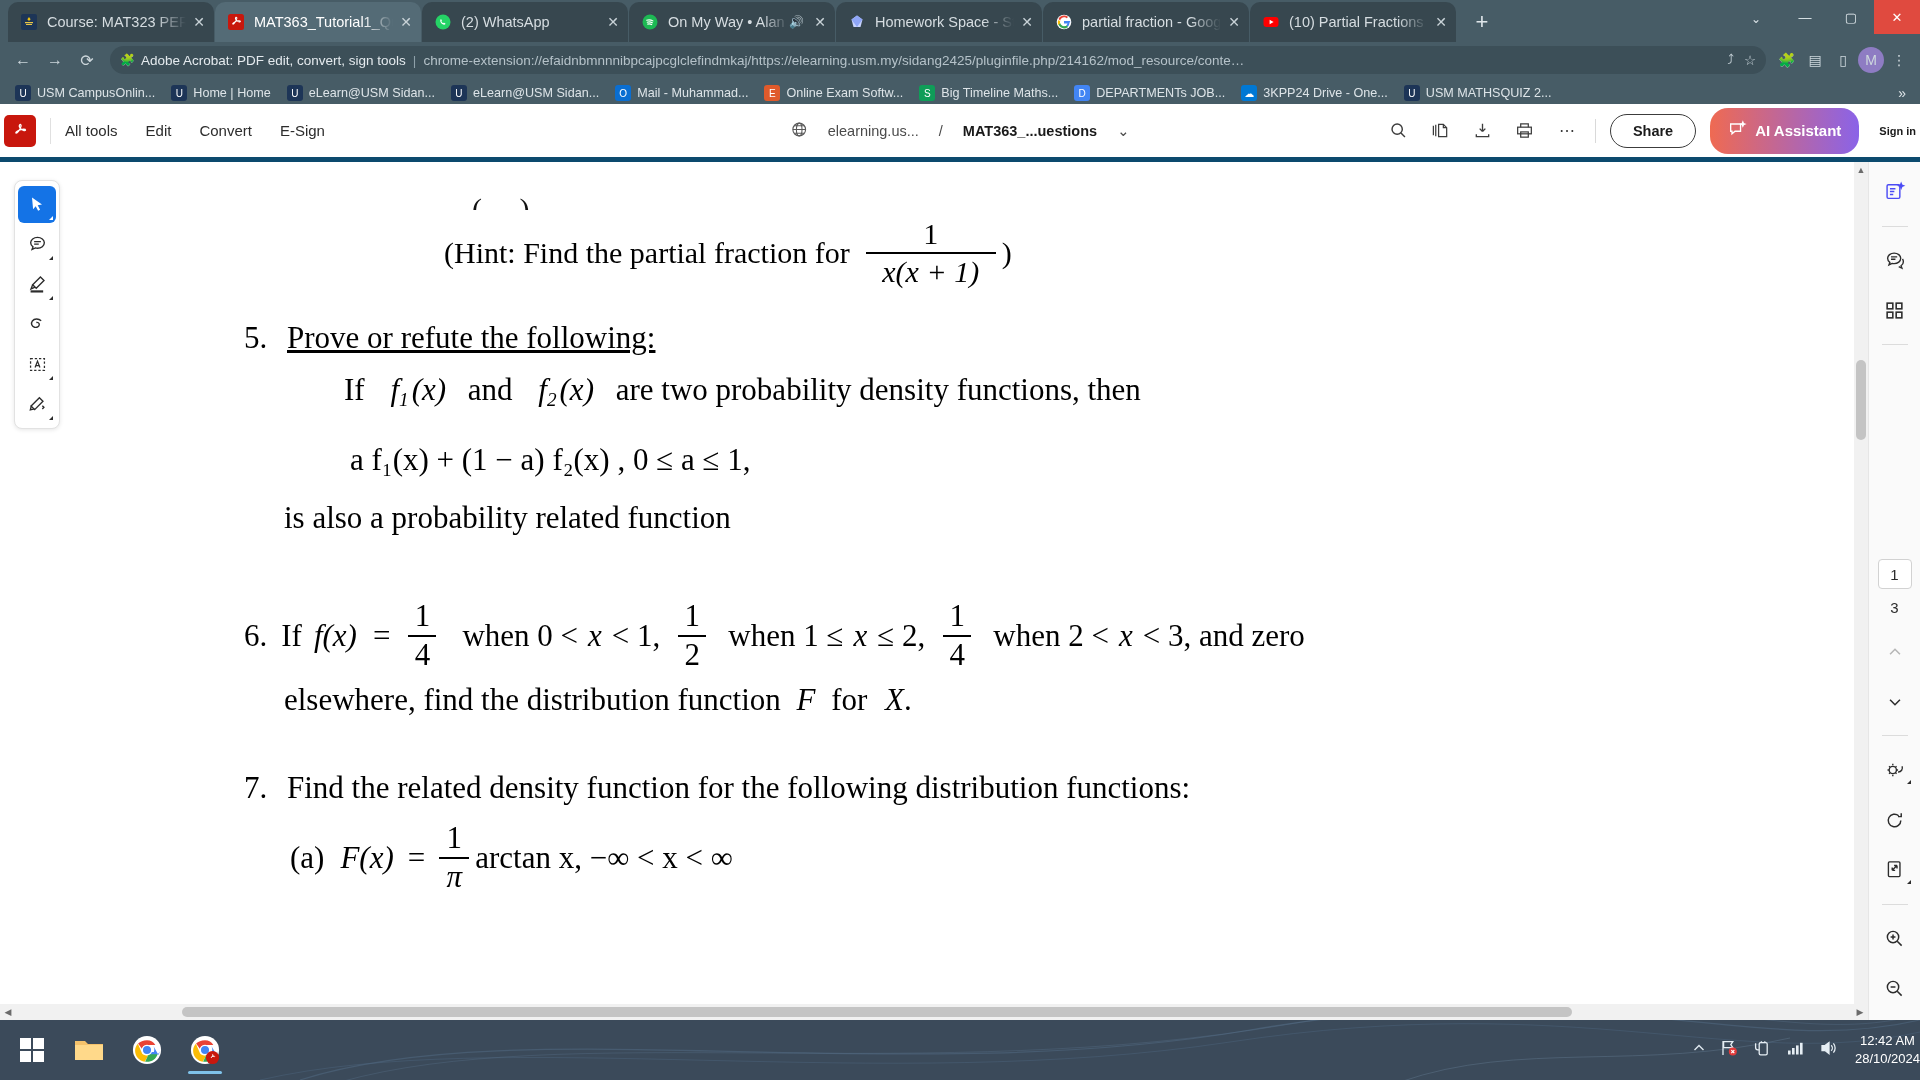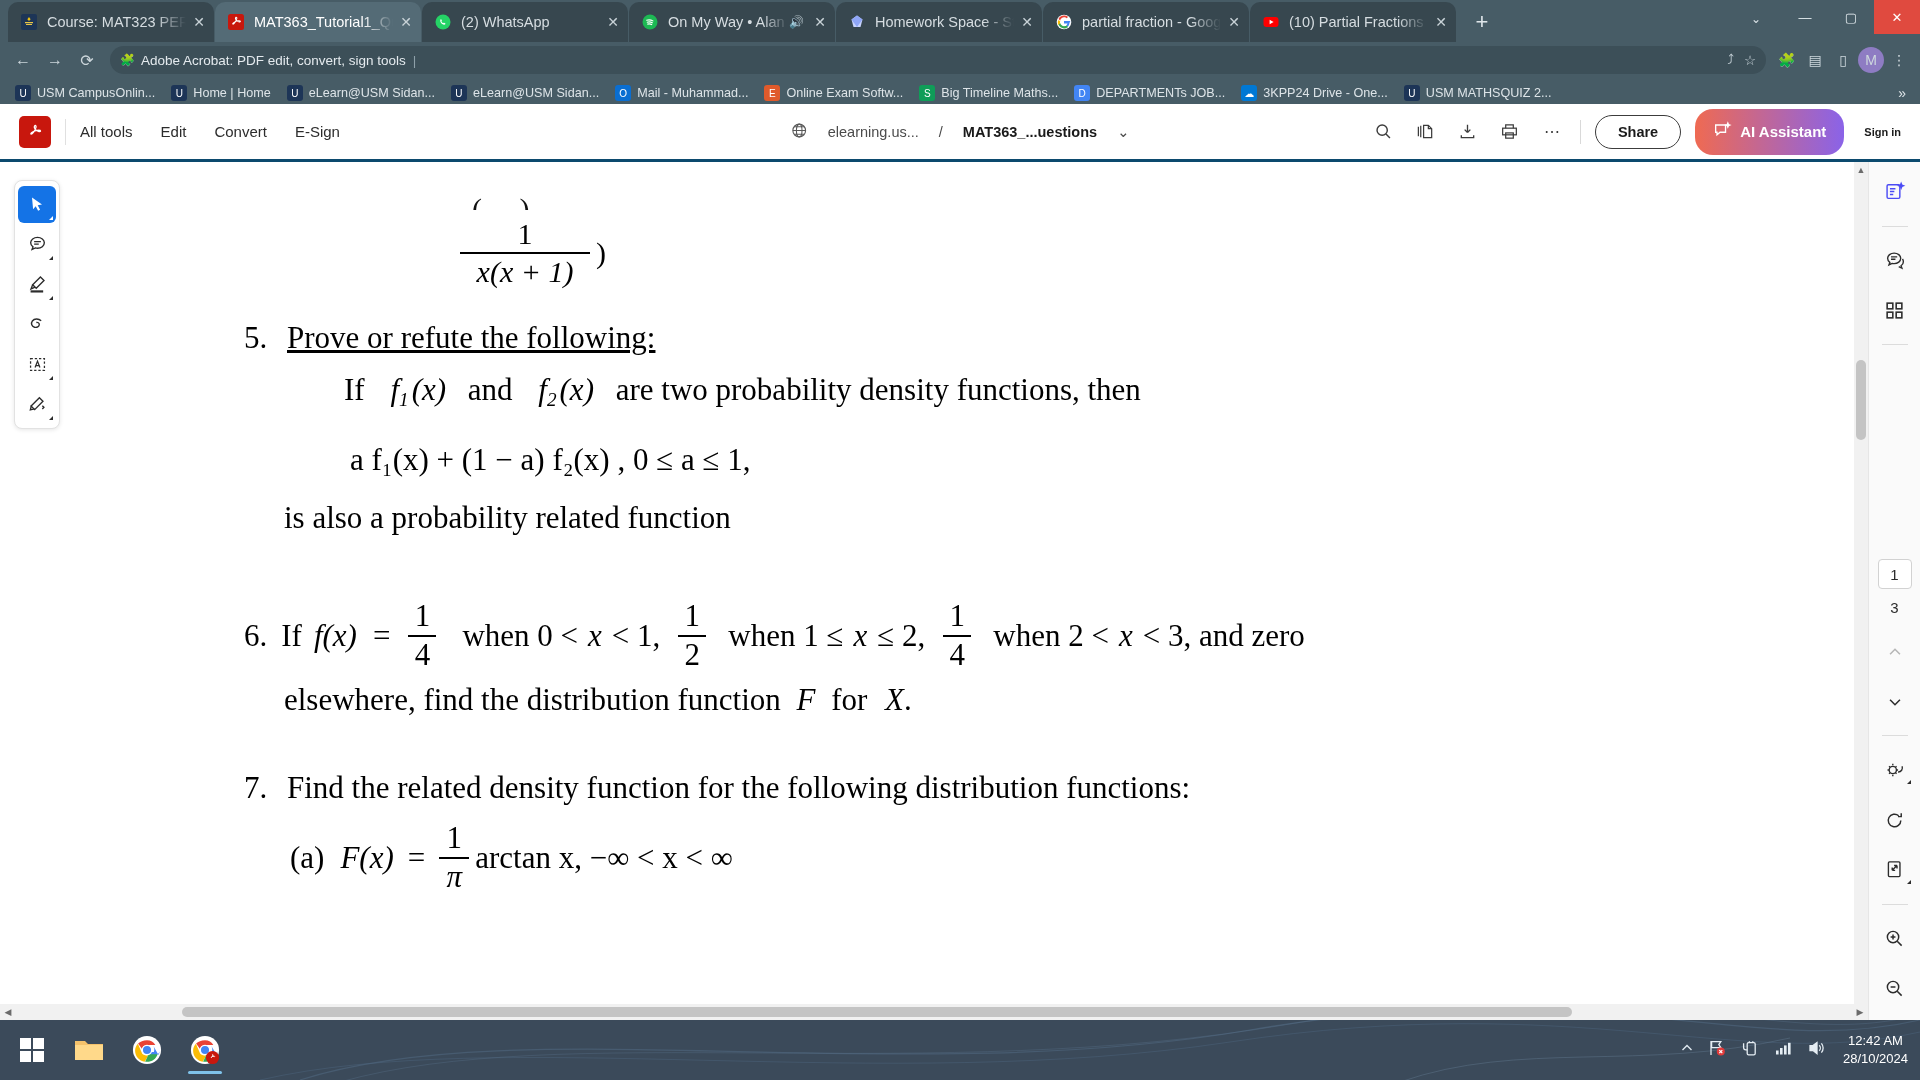--- a/index.html
+++ b/index.html
@@ -61,21 +61,21 @@
             display:flex;align-items:center;justify-content:center;}
 
   
   .bookmarks { height:30px; display:flex; align-items:center; padding:0 8px; gap:2px; font-size:12.6px; color:#dde4e8; }
   .bm { display:flex; align-items:center; gap:6px; padding:3px 7px; border-radius:4px; white-space:nowrap; }
   .bm .bico { width:16px;height:16px;border-radius:3px;display:flex;align-items:center;justify-content:center;font-size:10px;color:#fff;}
   .bm-more { margin-left:auto; color:#dde4e8; font-size:14px; padding-right:6px;}
 
   
   .acro { position:absolute; left:0; top:104px; width:1920px; height:916px; background:#fff; }
-  .acro-top { height:58px; display:flex; align-items:center; padding:0 19px; border-bottom:3px solid #0c4a6e; position:relative;}
+  .acro-top { height:58px; display:flex; align-items:center; padding:0 4px; border-bottom:5px solid #0c4a6e; position:relative;}
   .acro-logo { width:32px;height:32px;border-radius:5px;background:#c8170d;display:flex;align-items:center;justify-content:center;}
   .acro-logo svg { width:20px; height:20px; }
   .acro-sep { width:1px;height:26px;background:#e0e0e0;margin:0 14px;}
   .acro-menu { display:flex; align-items:center; gap:28px; font-size:15px; color:#2c2c2c; }
   .breadcrumb { position:absolute; left:50%; transform:translateX(-50%); display:flex; align-items:center; gap:20px; font-size:14.5px; color:#4b4b4b;}
   .breadcrumb .crumb-strong { color:#1a1a1a; font-weight:bold; }
   .acro-right { margin-left:auto; display:flex; align-items:center; gap:14px; }
   .icobtn { width:28px;height:28px; display:flex; align-items:center; justify-content:center; color:#3c3c3c;}
   .share-btn { height:34px; padding:0 22px; border:1.6px solid #3c3c3c; border-radius:18px; display:flex;align-items:center;
                font-size:14.5px; font-weight:bold; color:#1a1a1a;}
@@ -129,21 +129,21 @@
   .hscroll .al,.hscroll .ar { position:absolute; top:0; width:16px; height:16px; display:flex;align-items:center;justify-content:center;color:#6b6b6b;font-size:9px;}
   .hscroll .al{left:0;} .hscroll .ar{right:0;}
 
   
   .taskbar { position:absolute; left:0; bottom:0; width:1920px; height:60px; background:#3b4a5a;
              display:flex; align-items:center; overflow:hidden; }
   .tb-swirl { position:absolute; inset:0; opacity:.35; }
   .tb-start { width:56px;height:44px;margin-left:4px;display:flex;align-items:center;justify-content:center;z-index:2;}
   .tb-item { width:58px;height:52px;display:flex;align-items:center;justify-content:center;z-index:2;position:relative;}
   .tb-item.active::after { content:""; position:absolute; bottom:2px; left:12px; right:12px; height:3px; background:#7fc2ea; border-radius:2px;}
-  .tray { margin-left:auto; display:flex; align-items:center; gap:13px; padding-right:12px; color:#eef3f7; z-index:2;}
+  .tray { margin-left:auto; display:flex; align-items:center; gap:13px; color:#eef3f7; z-index:2;}
   .clock { text-align:center; font-size:13px; line-height:1.35; color:#fff; padding-left:4px; }
 </style>
 </head>
 <body>
 
 <div id="root">
 
   <div class="chrome">
 
     <div class="tabstrip">
@@ -248,20 +248,21 @@
 
     <div class="navbar">
       <div class="navbtn">←</div>
       <div class="navbtn">→</div>
       <div class="navbtn">⟳</div>
 
       <div class="omnibox">
         <span class="ext">🧩</span>
         <span class="label">Adobe Acrobat: PDF edit, convert, sign tools</span>
         <span class="divider">|</span>
+        <span class="url">chrome-extension://efaidnbmnnnibpcajpcglclefindmkaj/https://elearning.usm.my/sidang2425/pluginfile.php/214162/mod_resource/conte…</span>
         <span style="margin-left:auto;display:flex;gap:10px;padding-left:10px;">
           <span>⤴</span>
           <span>☆</span>
         </span>
       </div>
 
       <div class="omnitrail">
         <span>🧩</span>
         <span>▤</span>
         <span>▯</span>
@@ -432,20 +433,21 @@
           <span class="corner"></span>
         </div>
       </div>
 
       <div class="docwrap">
         <div class="page q">
 
           <div style="position:absolute; left:400px; top:70px; font-size:30px; color:#111; overflow:hidden; height:18px;">(&nbsp;&nbsp;&nbsp;&nbsp;&nbsp;)</div>
 
           <div style="position:absolute; left:372px; top:96px; font-size:30px; display:flex; align-items:center;">
+            <span>(Hint: Find the partial fraction for</span>
             <span class="frac" style="font-size:30px; margin-left:16px;">
               <span class="num">1</span>
               <span class="bar" style="width:130px"></span>
               <span class="den"><span class="ital">x</span><span class="ital">(x + 1)</span></span>
             </span>
             <span style="align-self:center;">)</span>
           </div>
 
           <div style="position:absolute; left:172px; top:198px; font-size:31px;">
             <span>5.</span>

